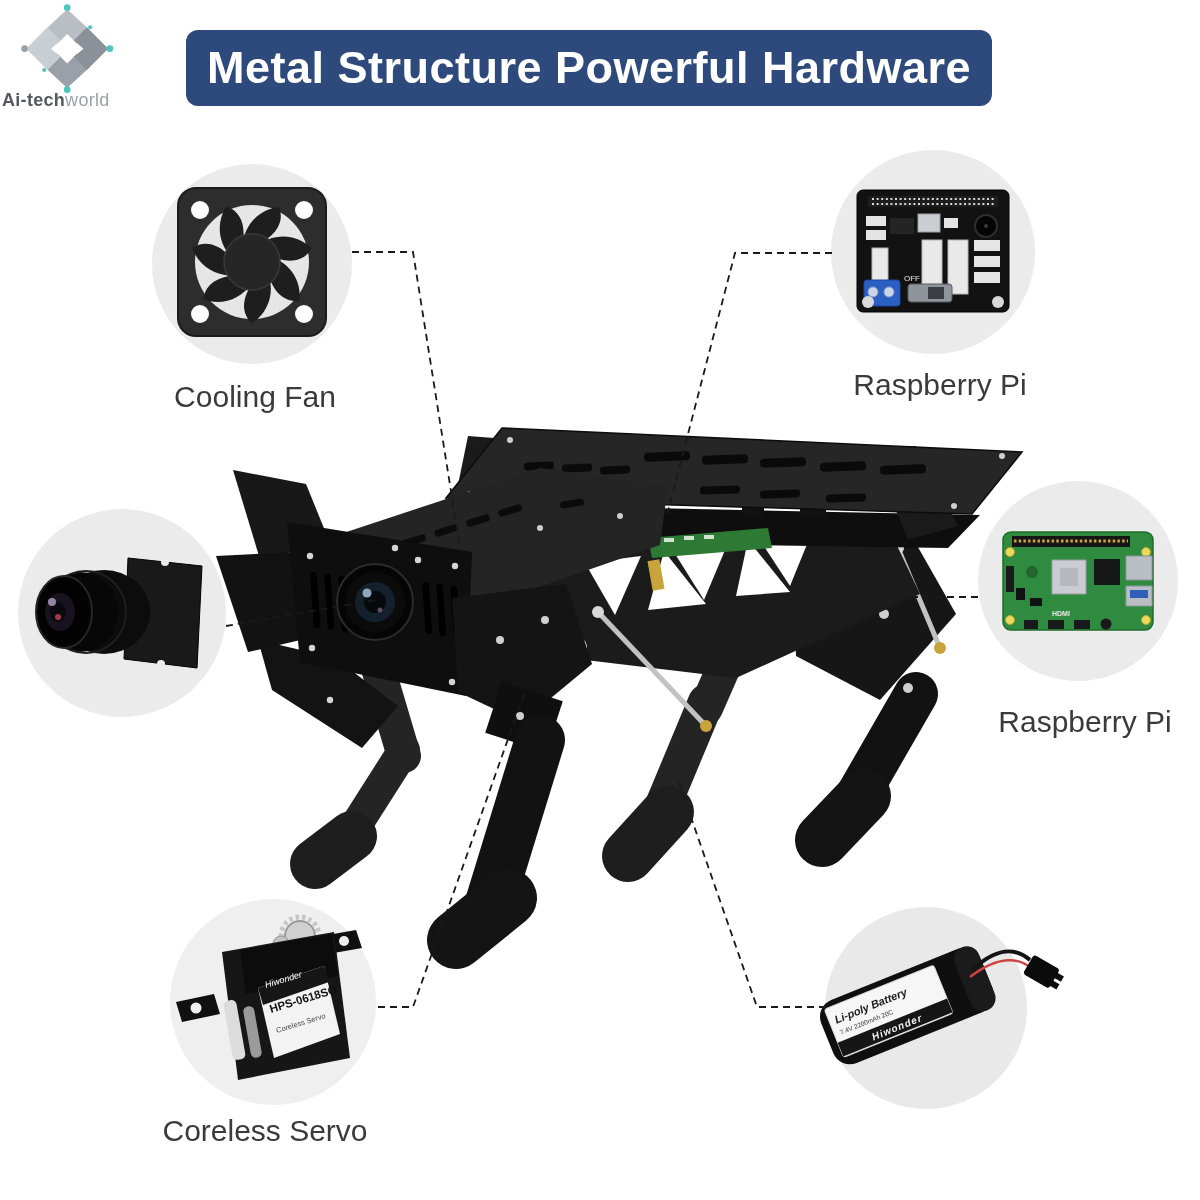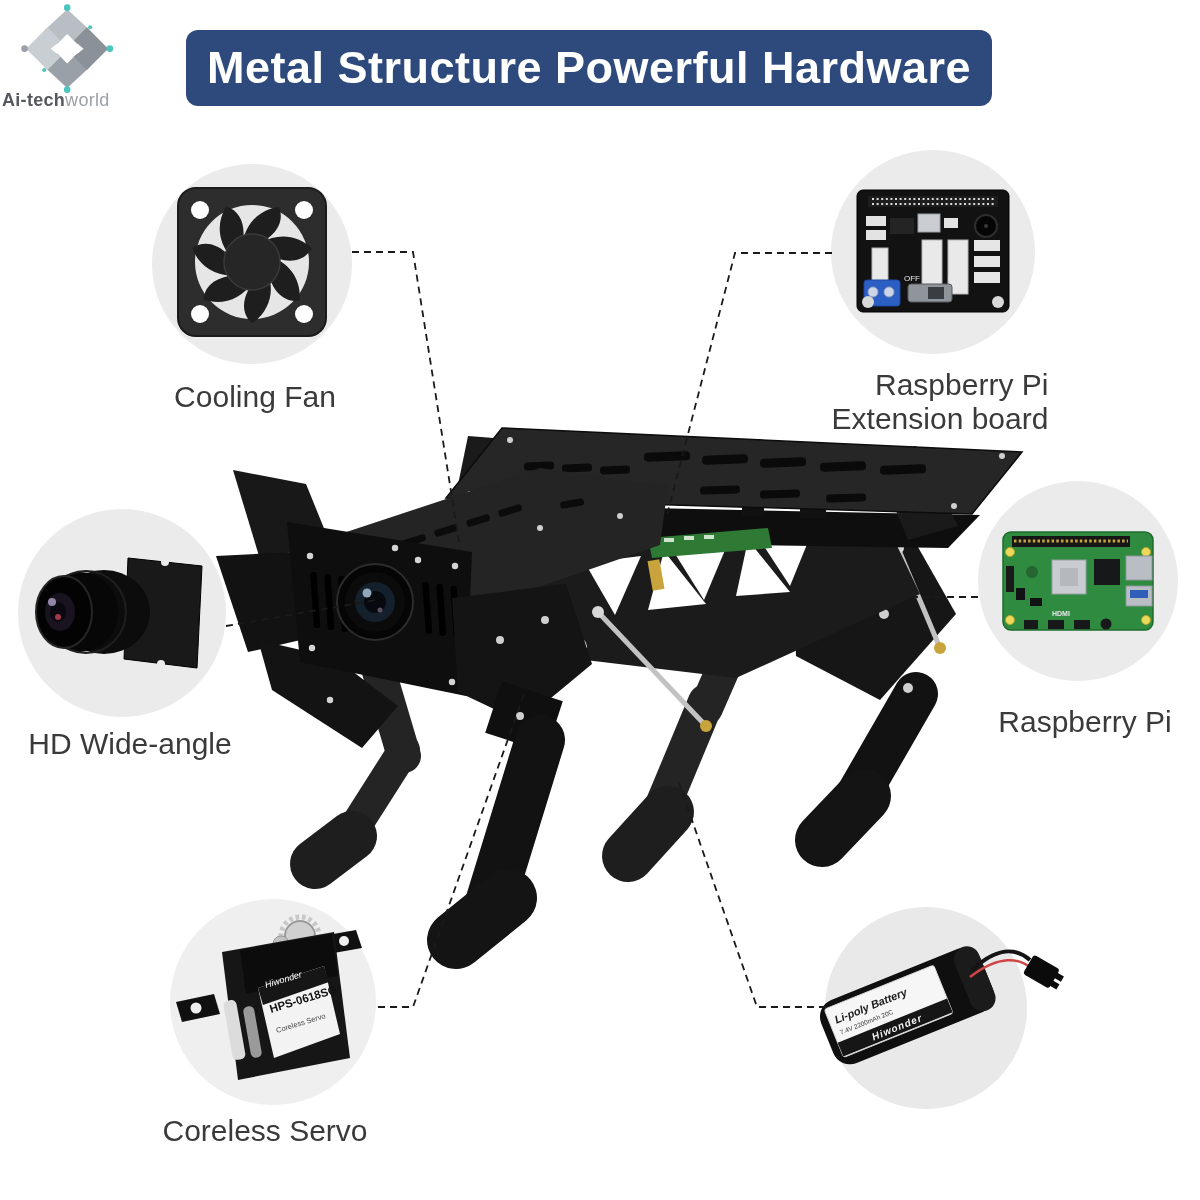--- a/index.html
+++ b/index.html
@@ -37,24 +37,22 @@
     <span>Metal Structure Powerful Hardware</span>
   </div>
 
   <div id="logo-text"><span class="b">Ai-tech</span><span class="l">world</span></div>
 
   <div class="callout-label" style="left:255px;top:380px;">
     <span>Cooling Fan</span>
   </div>
   <div class="callout-label" style="left:940px;top:368px;">
     <span>Raspberry Pi</span>
-    <span>Extension board</span>
   </div>
   <div class="callout-label" style="left:130px;top:727px;">
-    <span>HD Wide-angle</span>
   </div>
   <div class="callout-label" style="left:1085px;top:705px;">
     <span>Raspberry Pi</span>
   </div>
   <div class="callout-label" style="left:265px;top:1114px;">
     <span>Coreless Servo</span>
   </div>
   <div class="callout-label" style="left:935px;top:1114px;">
   </div>
 

